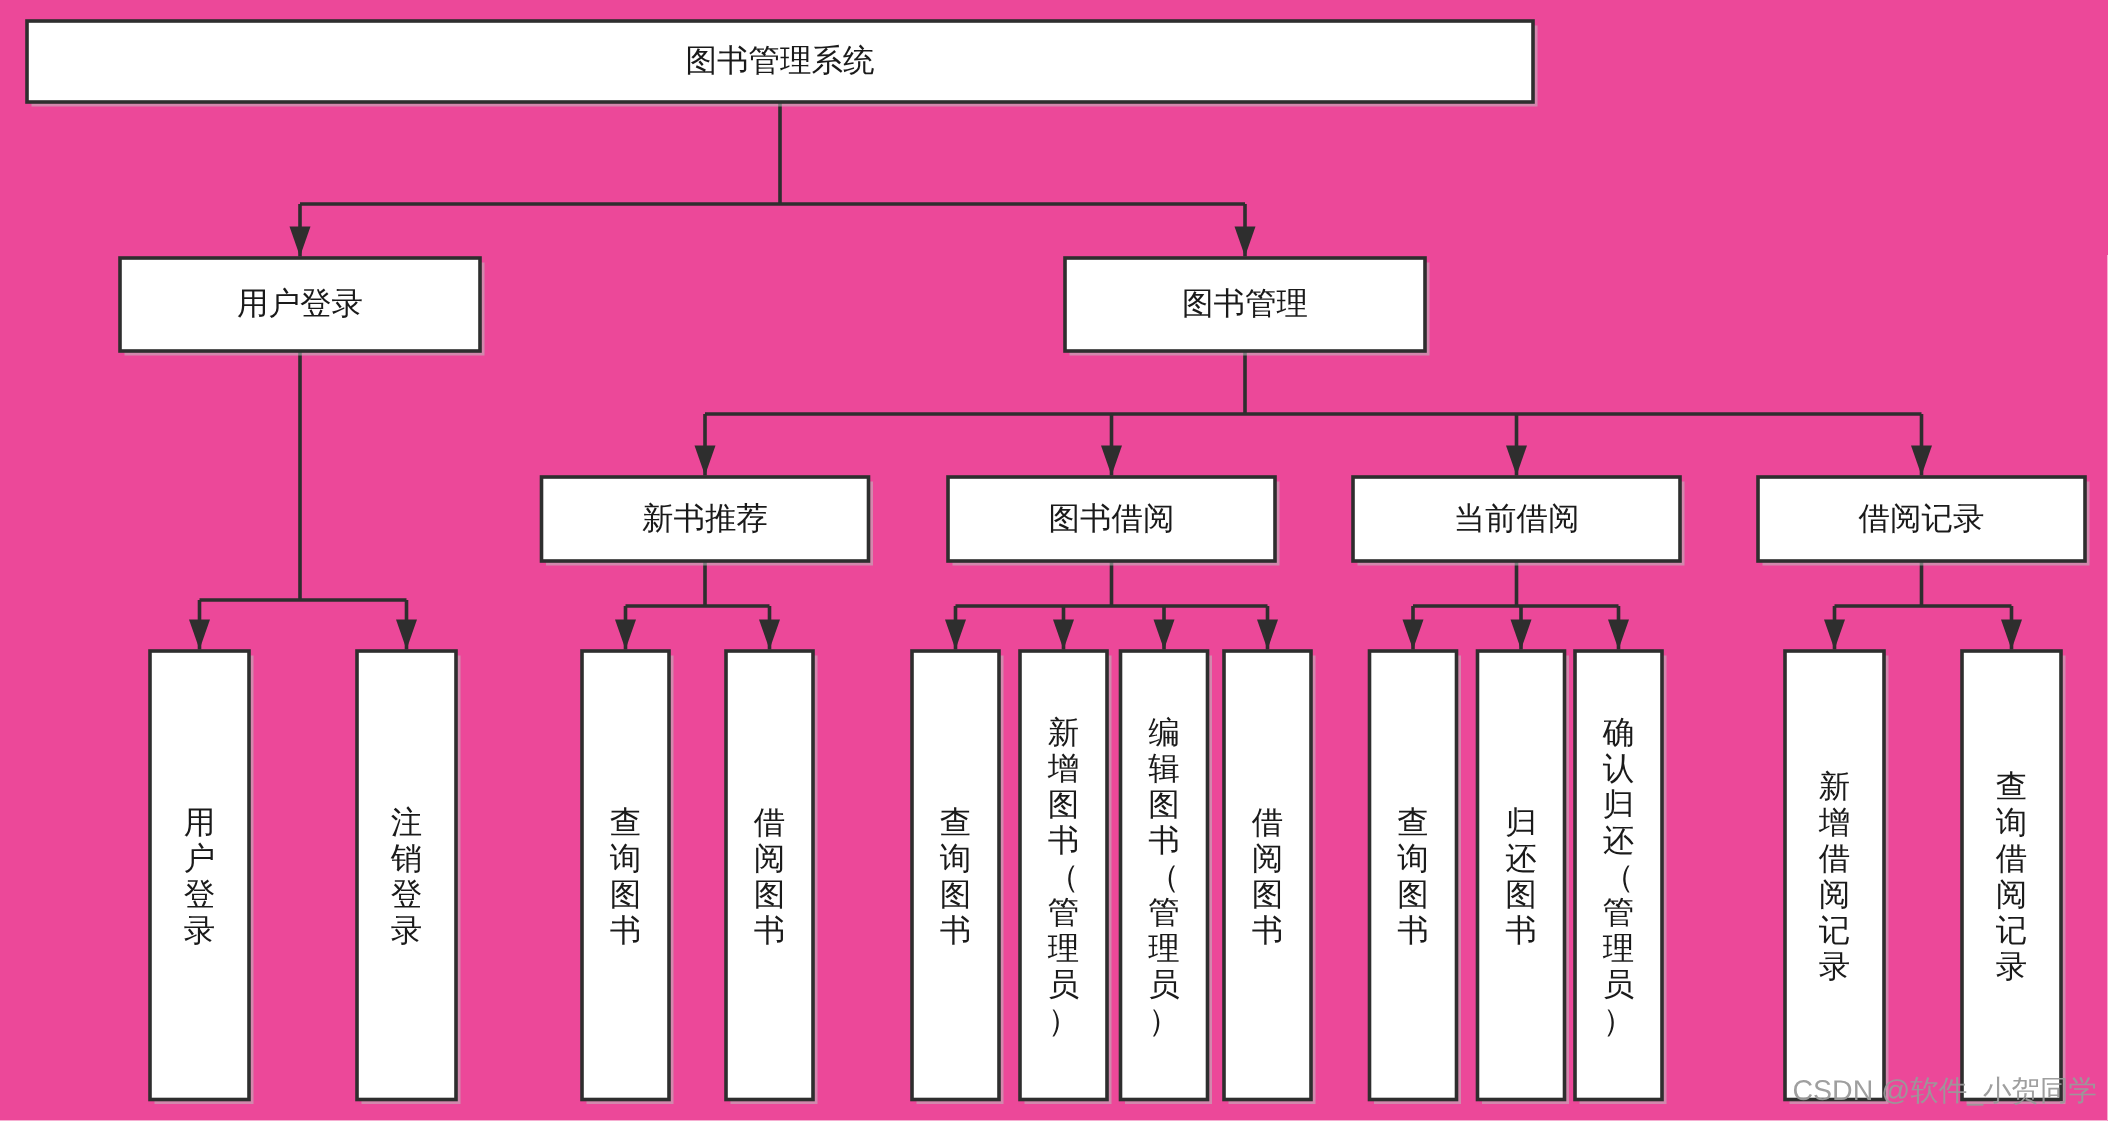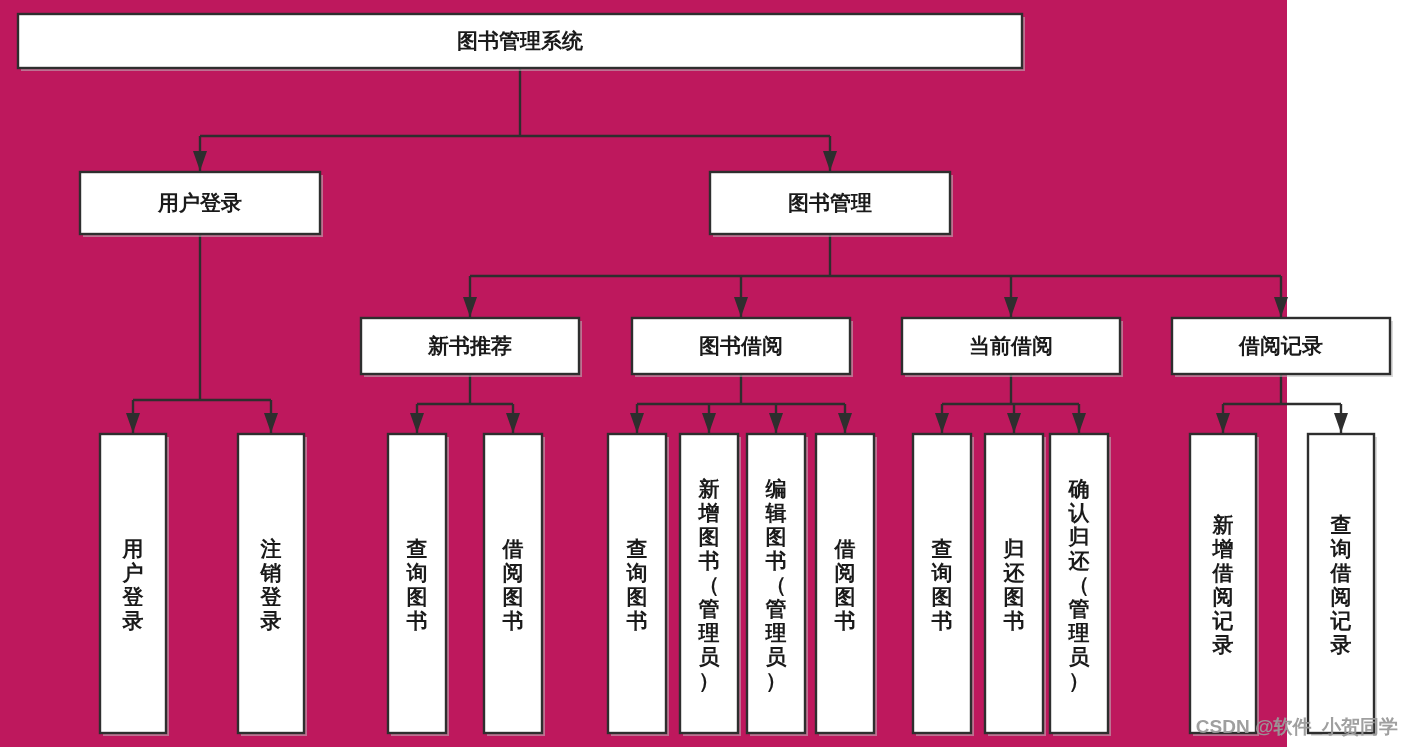--- a/index.html
+++ b/index.html
@@ -9,24 +9,23 @@
     background: #ffffff;
   }
   body {
     width: 1405px;
     height: 747px;
     font-family: "Liberation Sans", "DejaVu Sans", sans-serif;
     overflow: hidden;
   }
   #diagram-root {
     position: relative;
-    width: 1287px;
+    width: 1405px;
     height: 747px;
-    background: #be185d;
-    font-weight: bold;
+    background: #ec4899;
   }
   svg.diagram-canvas {
     position: absolute;
     top: 0;
     left: 0;
     width: 1405px;
     height: 747px;
   }
   .node-box {
     fill: #ffffff;

